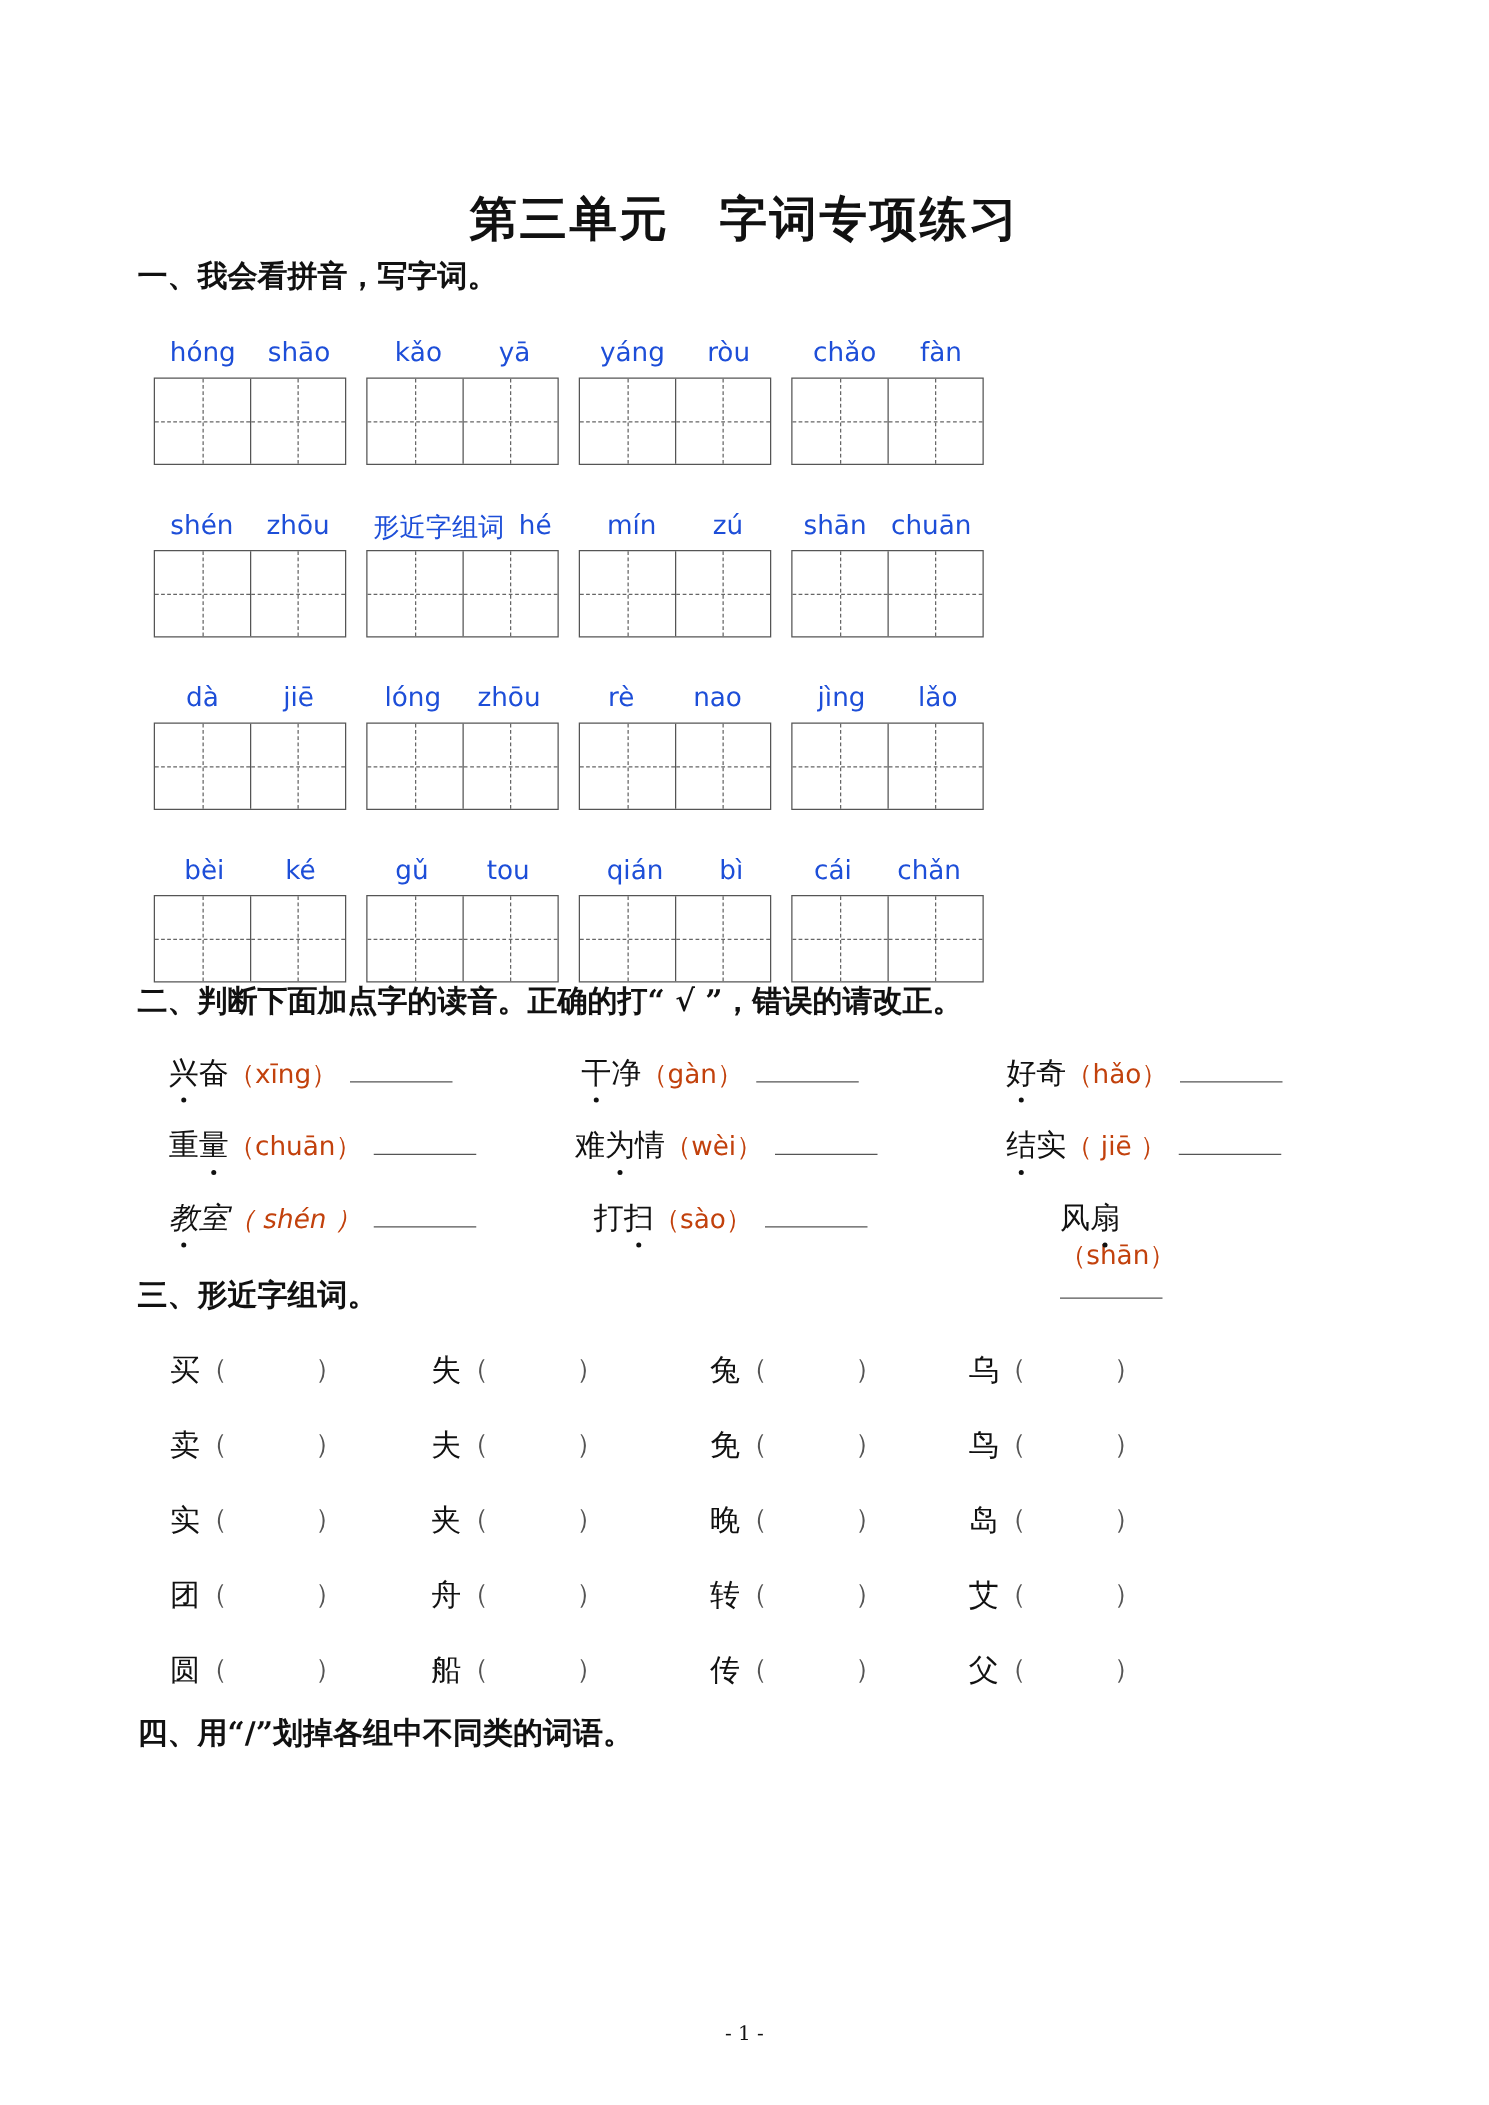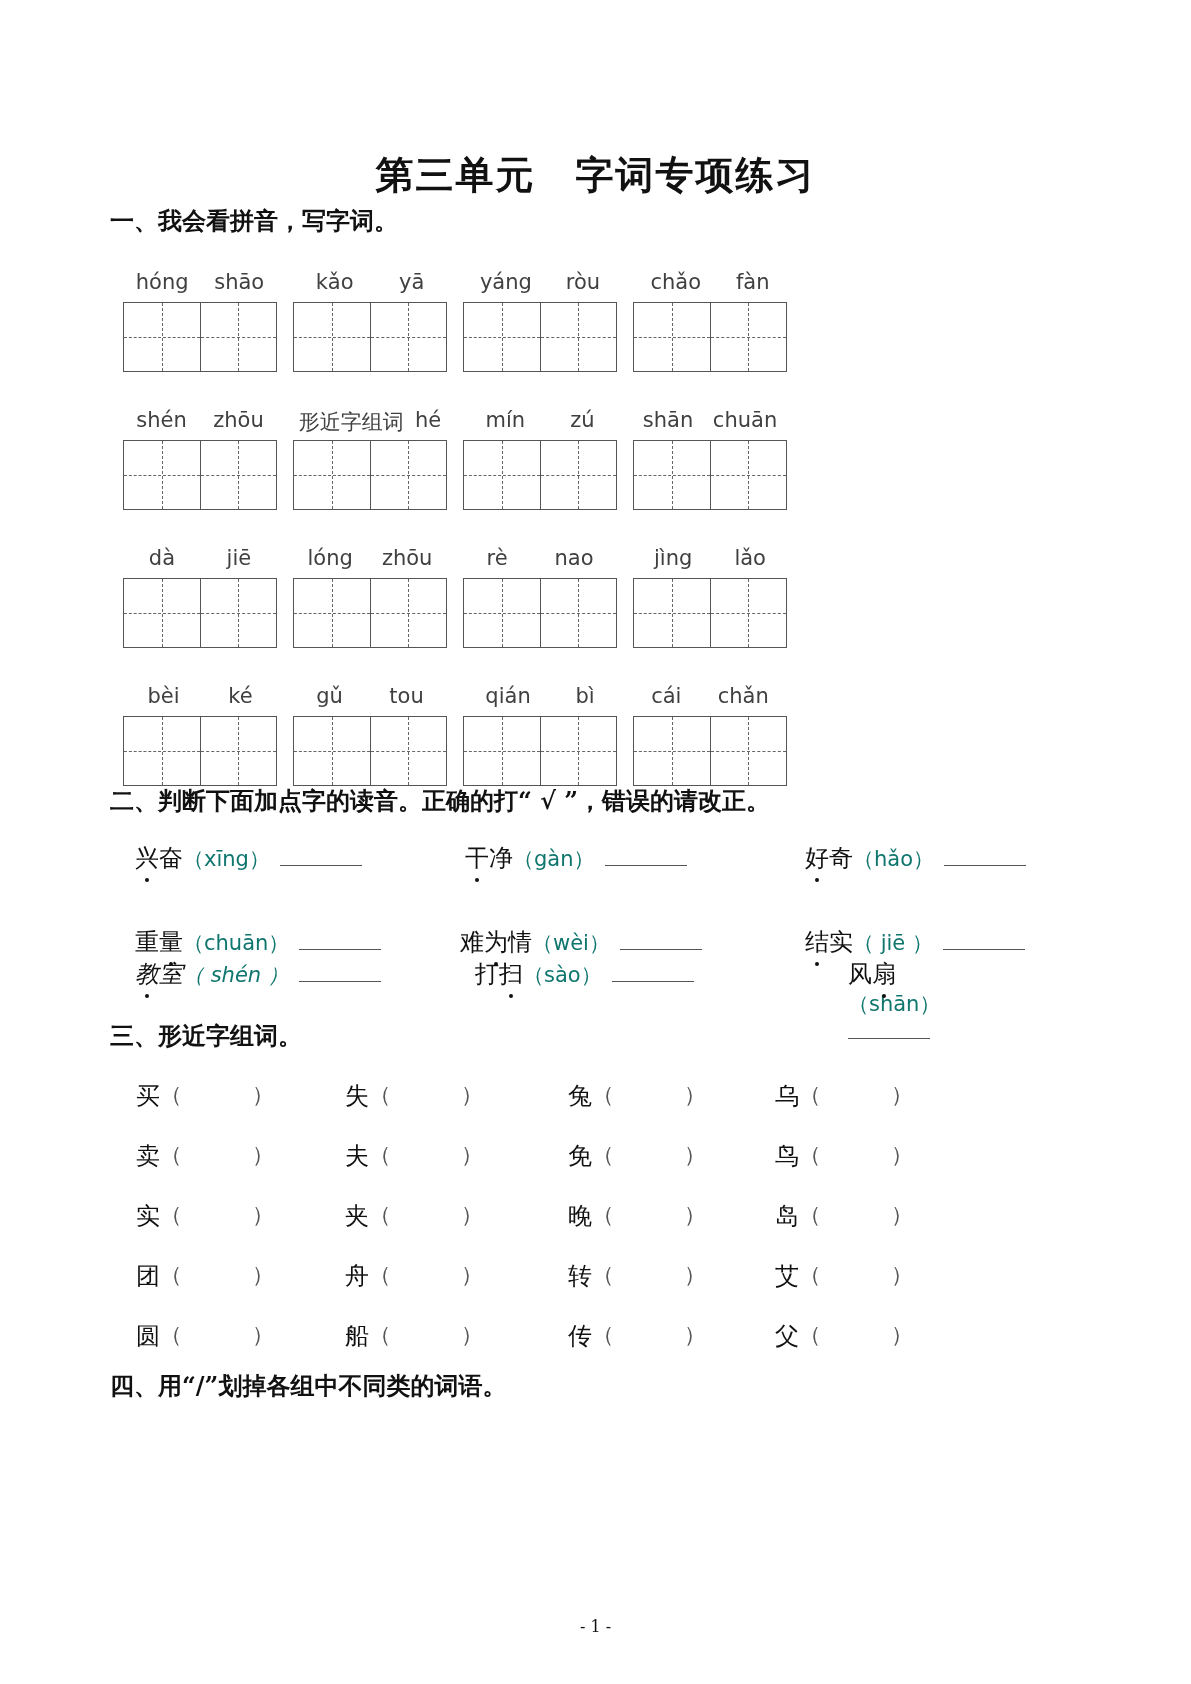--- a/index.html
+++ b/index.html
@@ -5,32 +5,32 @@
   html, body { margin:0; padding:0; }
   body { width:1191px; height:1684px; background:#fff; position:relative; overflow:hidden;
          font-family:"DejaVu Serif","Liberation Serif",serif; color:#111; }
   .title { position:absolute; top:150px; left:0; width:1191px; text-align:center;
            font-size:38px; font-weight:bold; letter-spacing:2px; }
   .title .gap { display:inline-block; width:40px; }
   .sec { position:absolute; left:110px; font-size:24px; font-weight:bold; }
   .py-row { position:absolute; left:0; width:1191px; height:110px; }
   .grp { position:absolute; width:154px; }
   .py { position:absolute; top:0; height:30px; width:154px; font-family:"DejaVu Sans","Liberation Sans",sans-serif;
-        font-size:21px; color:#404040; display:flex; justify-content:space-around; }
+        font-size:21px; color:#1d4ed8; display:flex; justify-content:space-around; }
   .boxes { position:absolute; top:32px; left:0; width:152px; height:68px; border:1.5px solid #555; display:flex; }
   .cell { position:relative; flex:1; height:100%; }
   .cell + .cell { border-left:1.5px solid #555; }
   .cell .v { position:absolute; left:50%; top:0; bottom:0; border-left:1.5px dashed #666; }
   .cell .h { position:absolute; top:50%; left:0; right:0; border-top:1.5px dashed #666; }
   .jd-row { position:absolute; left:0; width:1191px; height:40px; font-size:24px; }
   .jd { position:absolute; display:flex; align-items:baseline; }
   .jd .w { position:relative; }
   .jd .w .dotted { position:relative; display:inline-block; }
   .jd .w .dotted::after { content:""; position:absolute; left:50%; bottom:-8px; width:4px; height:4px; margin-left:-2px; background:#111; border-radius:50%; }
-  .jd .pin { font-family:"DejaVu Sans","Liberation Sans",sans-serif; font-size:21px; color:#0f766e; }
+  .jd .pin { font-family:"DejaVu Sans","Liberation Sans",sans-serif; font-size:21px; color:#c2410c; }
   .jd .line { display:inline-block; width:82px; border-bottom:1.5px solid #555; margin-left:10px; height:20px; }
   .xj-row { position:absolute; left:0; width:1191px; height:40px; font-size:24px; }
   .xj { position:absolute; display:flex; }
   .xj .par { color:#555; font-size:22px; }
   .xj .sp { display:inline-block; width:70px; }
   .footer { position:absolute; top:1617px; width:1191px; text-align:center; font-size:16px; }
 </style>
 </head>
 <body>
 
@@ -319,21 +319,21 @@
         <span class="w"><span class="dotted">干</span><span>净</span></span>
         <span class="pin">（gàn）</span>
         <span class="line"></span>
       </div>
       <div class="jd" style="left: 805px;">
         <span class="w"><span class="dotted">好</span><span>奇</span></span>
         <span class="pin">（hǎo）</span>
         <span class="line"></span>
       </div>
     </div>
-    <div class="jd-row" style="top: 926px; text-align: right;">
+    <div class="jd-row" style="top: 900px; text-align: right;">
       <div class="jd" style="left: 135px;">
         <span class="w"><span>重</span><span class="dotted">量</span></span>
         <span class="pin">（chuān）</span>
         <span class="line"></span>
       </div>
       <div class="jd" style="left: 460px;">
         <span class="w"><span>难</span><span class="dotted">为</span><span>情</span></span>
         <span class="pin">（wèi）</span>
         <span class="line"></span>
       </div>

